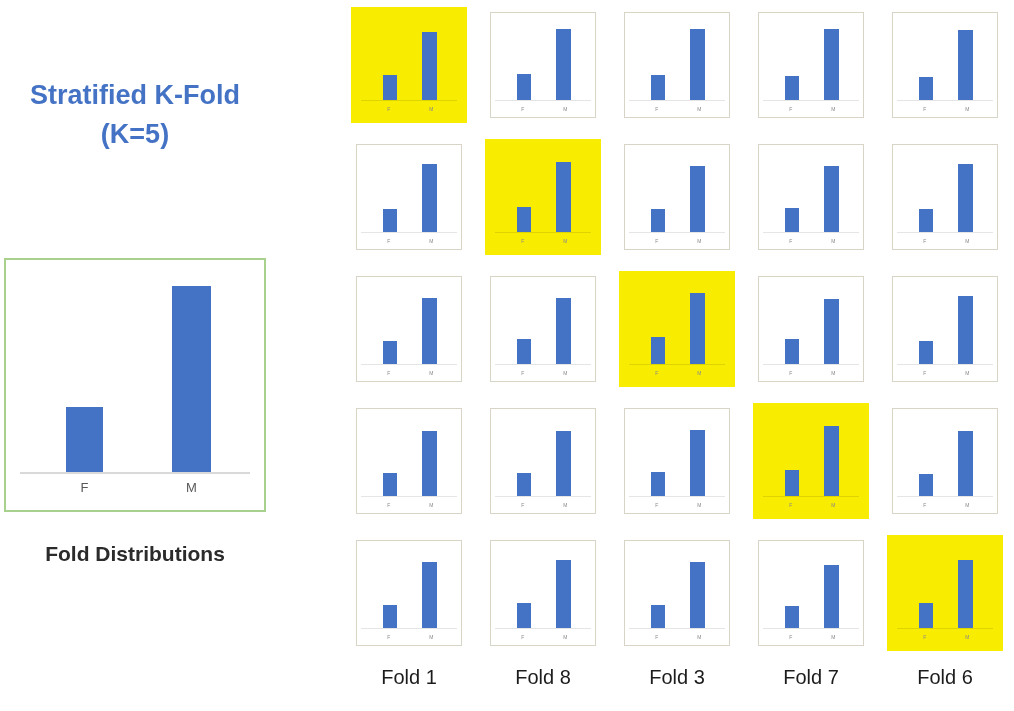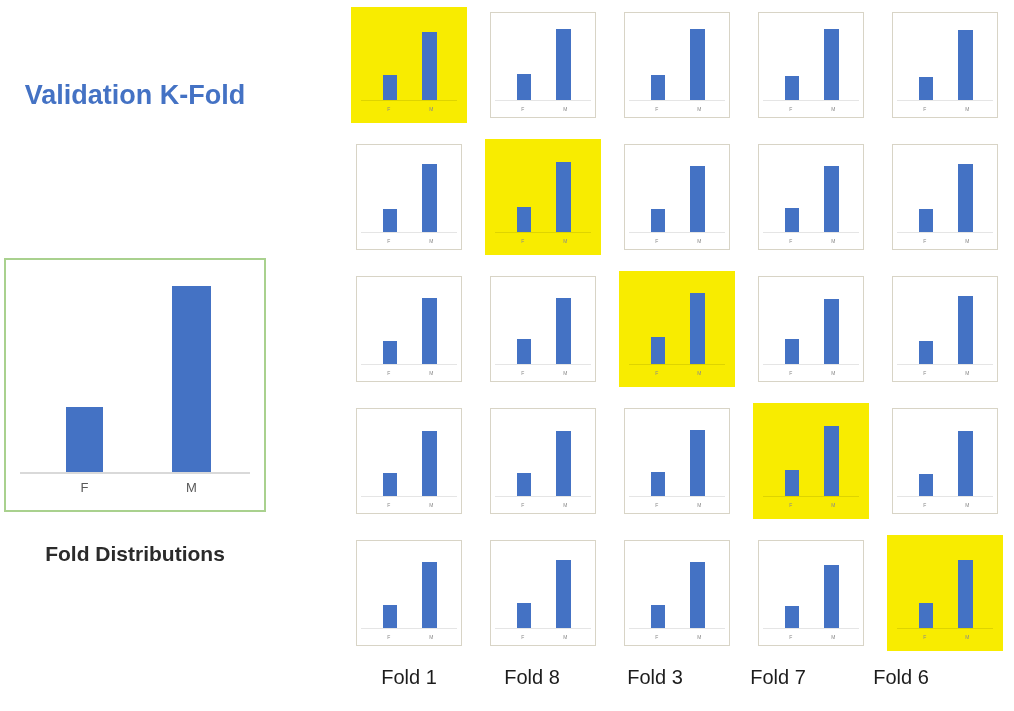--- a/index.html
+++ b/index.html
@@ -61,33 +61,34 @@
   .cell .bar.m{left:64%;width:15%;}
   .cell .xl{
     position:absolute;bottom:5px;transform:translateX(-50%);
     font-size:5px;line-height:5px;color:#8a8a8a;
   }
   .cell .xl.f{left:30.5%;}
   .cell .xl.m{left:71.5%;}
   
   .fold-labels{
     position:absolute;left:356px;top:666px;width:642px;
-    display:grid;grid-template-columns:repeat(5,106px);column-gap:17px;
+    display:grid;grid-template-columns:repeat(5,106px);column-gap:28px;
   }
   .fold-labels span{
     text-align:center;font-size:20px;color:#1c1c1c;font-weight:500;
   }
 </style>
 </head>
 <body>
 
 <div class="stage">
 
   <div class="title">
-    <div>Validation K-Fold</div>
+    <div>Stratified K-Fold</div>
+    <div>(K=5)</div>
   </div>
 
   <div class="dist-box">
     <div class="dist-plot">
       <div class="mbar f" style="height: 32%;"></div>
       <div class="mbar m" style="height: 92%;"></div>
       <span class="cat f">F</span>
       <span class="cat m">M</span>
     </div>
   </div>

